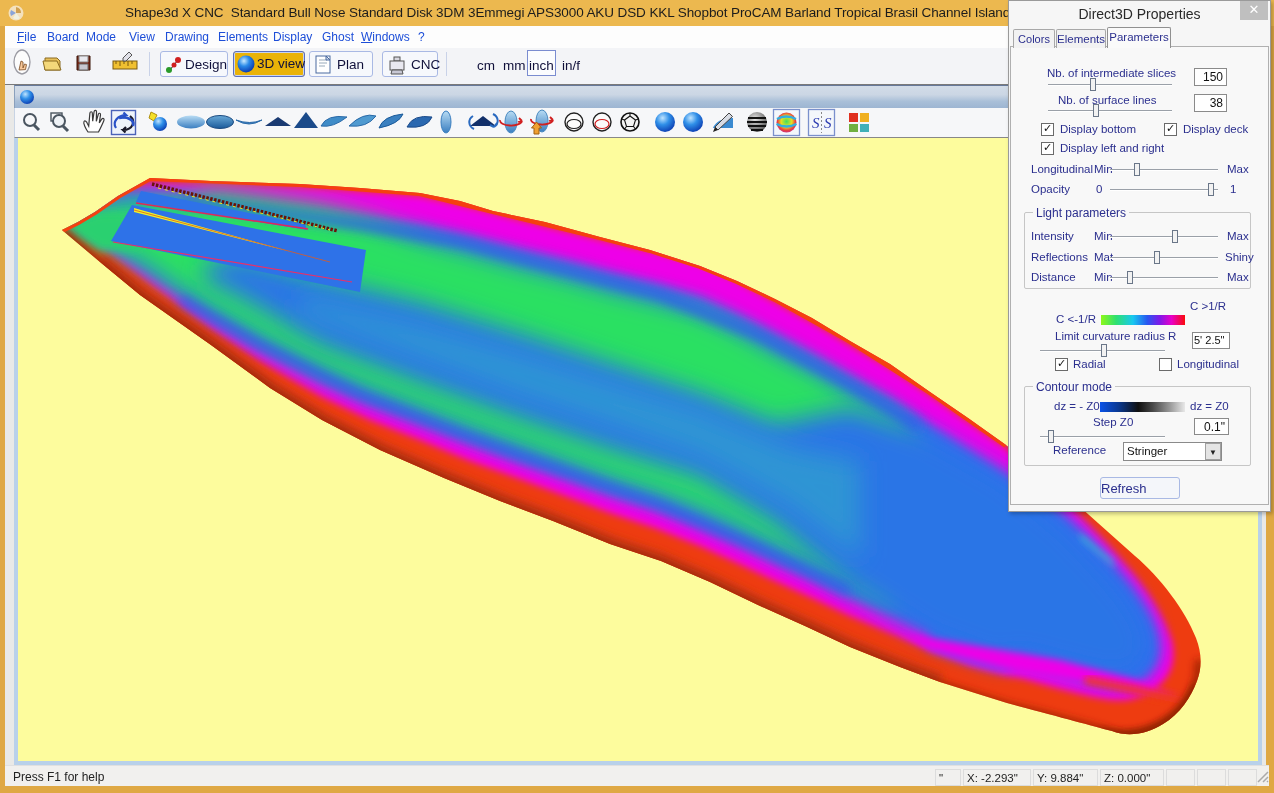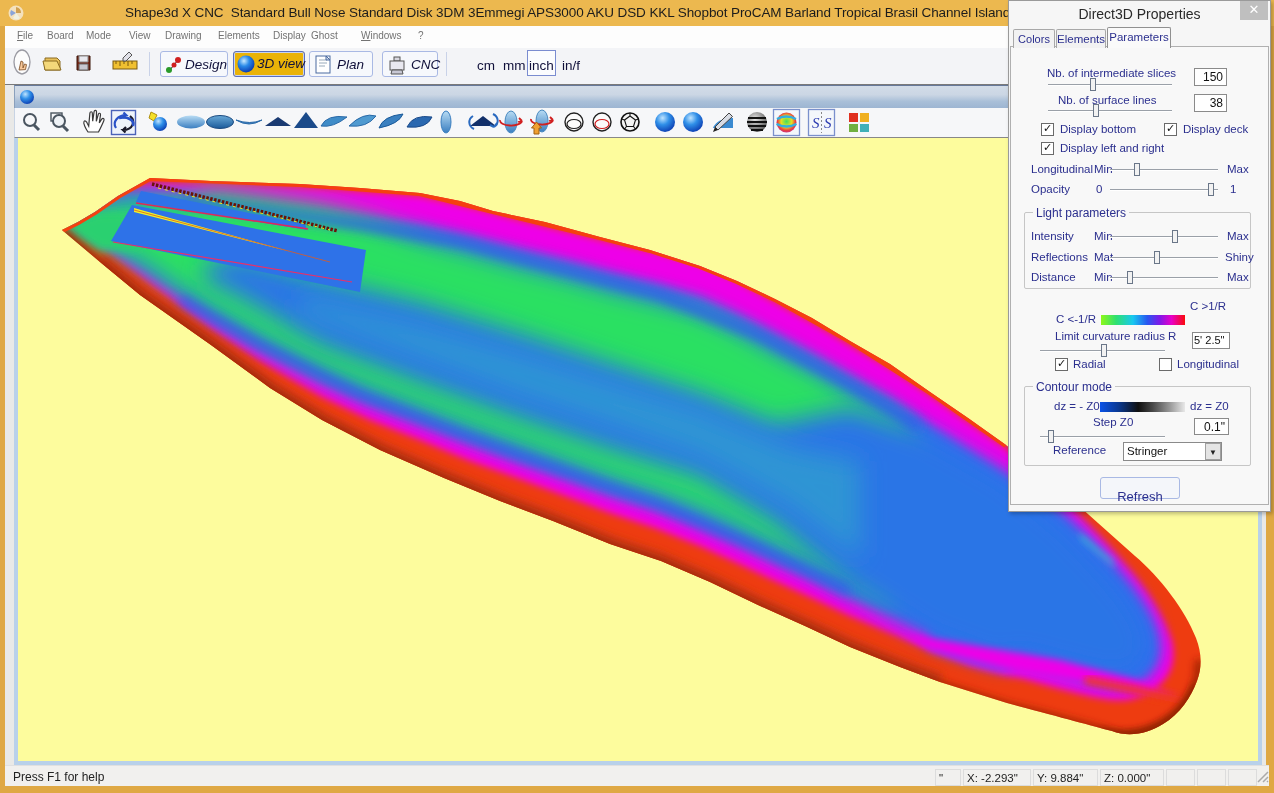--- a/index.html
+++ b/index.html
@@ -2,25 +2,25 @@
 <html><head>
 <meta charset="utf-8">
 <style>
 * { margin:0; padding:0; box-sizing:border-box; }
 html,body { width:1274px; height:793px; overflow:hidden; font-family:"Liberation Sans",sans-serif; }
 #root { position:absolute; left:0; top:0; width:1274px; height:793px; background:#dfa844; }
 .abs { position:absolute; }
 
 #titlebar { left:0; top:0; width:1274px; height:26px; background:#ecb84f; }
 #titletext { left:125px; top:5px; font-size:13.5px; letter-spacing:-0.1px; color:#1c1c1c; white-space:nowrap; }
-#menubar { left:5px; top:26px; width:1264px; height:22px; background:#fdfdfd; font-size:10px; color:#737373; }
+#menubar { left:5px; top:26px; width:1264px; height:22px; background:#fdfdfd; font-size:12px; color:#1d4ed8; }
 #menubar span { position:absolute; top:4px; }
 #toolbar { left:5px; top:48px; width:1264px; height:37px; background:#f3f4f7; border-bottom:1px solid #7a7a7a; }
 .tbtn { position:absolute; top:3px; height:26px; border:1px solid #a9b9e4; border-radius:3px; background:#f6f8fc; font-size:13.5px; color:#10103a; }
-.tbtn .lbl { position:absolute; top:5px; white-space:nowrap;font-style:italic; }
+.tbtn .lbl { position:absolute; top:5px; white-space:nowrap; }
 .unit { position:absolute; font-size:13.5px; color:#10103a; top:10px; }
 
 #childtitle { left:14px; top:85px; width:1248px; height:23px; background:linear-gradient(#d2dce8,#cbd6e4 40%,#a9bfd8 70%,#9db5d2); border-top:1px solid #66799a; border-left:1px solid #8aa0bc; border-right:1px solid #8aa0bc; }
 #childtitletext { left:0; top:89px; width:1200px; text-align:center; font-size:13px; color:#1a2a4a;margin-top:38px; }
 #childtools { left:14px; top:108px; width:1248px; height:30px; background:#f6f7f9; border-bottom:1px solid #888; border-left:1px solid #c8d4e4; }
 #canvas { left:14px; top:138px; width:1248px; height:627px; background:#b9d1ea; }
 #canvasin { left:18px; top:138px; width:1240px; height:623px; background:#fdfc9d; }
 
 #statusbar { left:5px; top:765px; width:1264px; height:21px; background:#f1f0ee; border-top:1px solid #e0e0e0; font-size:12px; color:#222; }
 .scell { position:absolute; top:769px; height:17px; border:1px solid #dcdcdc; background:#f1f0ee; font-size:11.5px; color:#222; padding-top:2px; padding-left:3px; }
@@ -49,21 +49,21 @@
   </svg>
   <div class="abs" id="titletext">Shape3d X CNC&nbsp; Standard Bull Nose Standard Disk 3DM 3Emmegi APS3000 AKU DSD KKL Shopbot ProCAM Barland Tropical Brasil Channel Islands</div>
   <div class="abs" id="menubar">
     <span style="left:12px"><u>F</u>ile</span>
     <span style="left:42px">Board</span>
     <span style="left:81px">Mode</span>
     <span style="left:124px">View</span>
     <span style="left:160px">Drawing</span>
     <span style="left:213px">Elements</span>
     <span style="left:268px">Display</span>
-    <span style="left:306px">Ghost</span>
+    <span style="left:317px">Ghost</span>
     <span style="left:356px"><u>W</u>indows</span>
     <span style="left:413px">?</span>
   </div>
   <div class="abs" id="toolbar">
     <svg width="150" height="36" style="position:absolute;left:0;top:0">
 
       <ellipse cx="17" cy="14" rx="8" ry="12" fill="#fcfcfc" stroke="#9a9aa2" stroke-width="1.3"></ellipse>
       <path d="M14 22 l2 -9 l2 1 l0 6 l1.5 -4 l2 .6 l-1 5 z" fill="#f8c89a" stroke="#7a4a20" stroke-width="0.8"></path>
 
       <path d="M40 10 l12 0 l3 3 l0 9 l-15 0 z" fill="#e8c05a" stroke="#8a6a20"></path>
@@ -403,14 +403,14 @@
   <div class="abs nv" style="left:1093px;top:416px">Step Z0</div>
   <div class="abs inp" style="left:1194px;top:418px;width:35px;height:17px">0.1"</div>
   <div class="abs track" style="left:1040px;top:436px;width:125px">
       <div class="thumb" style="left:8px"></div>
     </div>
   <div class="abs nv" style="left:1053px;top:444px">Reference</div>
   <div class="abs" style="left:1123px;top:442px;width:99px;height:19px;background:#fff;border:1px solid #8a8a8a"></div>
   <div class="abs nv" style="left:1127px;top:445px;color:#111">Stringer</div>
   <div class="abs" style="left:1205px;top:443px;width:16px;height:17px;background:#e4e4e4;border:1px solid #a0a0a0;text-align:center;font-size:8px;color:#222;padding-top:4px">▼</div>
 
-  <div class="abs" style="left:1100px;top:477px;width:80px;height:22px;background:#f4f6fa;border:1px solid #a9b9e4;border-radius:3px;text-align:center;font-size:13px;color:#2b2f8e;padding-top:11px">Refresh</div>
+  <div class="abs" style="left:1100px;top:477px;width:80px;height:22px;background:#f4f6fa;border:1px solid #a9b9e4;border-radius:3px;font-size:13px;color:#2b2f8e;padding-top:3px">Refresh</div>
 </div>
 
 </body></html>

